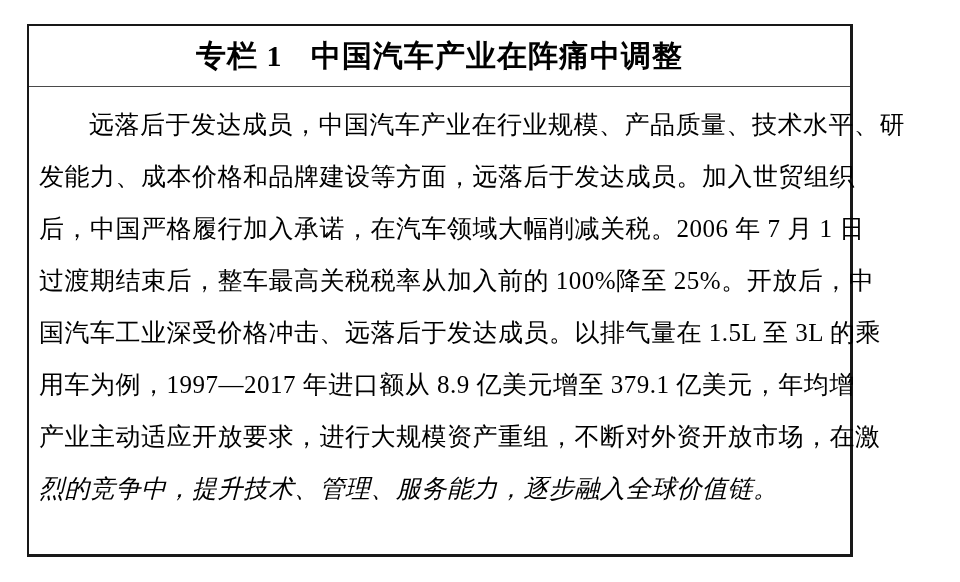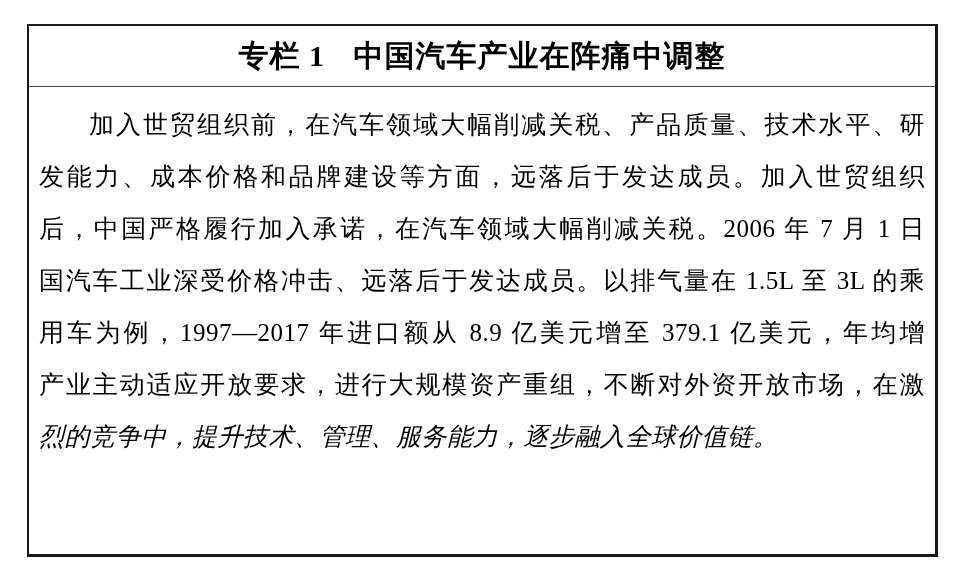--- a/index.html
+++ b/index.html
@@ -6,21 +6,21 @@
   html, body {
     width: 960px; height: 582px;
     background: #ffffff;
     font-family: "Liberation Serif", "DejaVu Serif", serif;
     color: #000000;
     overflow: hidden;
   }
   .column-box {
     position: absolute;
     left: 27px; top: 24px;
-    width: 911px; height: 533px;
+    width: 826px; height: 533px;
     background: #ffffff;
     border: 2px solid #181818;
     border-right-width: 3px;
     border-bottom-width: 3px;
   }
   .title-bar {
     height: 61px;
     display: flex;
     align-items: center;
     justify-content: center;
@@ -53,21 +53,22 @@
 </style>
 </head>
 <body>
 
 <div class="column-box">
   <div class="title-bar">
     <span>专栏 1</span>
     <span>中国汽车产业在阵痛中调整</span>
   </div>
   <div class="body-area">
-    <div class="body-line first">加入世贸组织前，在汽车领域大幅削减关税、产品质量、技术水平、研</div>
+    <div class="body-line first">远落后于发达成员，中国汽车产业在行业规模、产品质量、技术水平、研</div>
     <div class="body-line">发能力、成本价格和品牌建设等方面，远落后于发达成员。加入世贸组织</div>
     <div class="body-line">后，中国严格履行加入承诺，在汽车领域大幅削减关税。2006 年 7 月 1 日</div>
+    <div class="body-line">过渡期结束后，整车最高关税税率从加入前的 100%降至 25%。开放后，中</div>
     <div class="body-line">国汽车工业深受价格冲击、远落后于发达成员。以排气量在 1.5L 至 3L 的乘</div>
     <div class="body-line">用车为例，1997—2017 年进口额从 8.9 亿美元增至 379.1 亿美元，年均增</div>
     <div class="body-line">产业主动适应开放要求，进行大规模资产重组，不断对外资开放市场，在激</div>
     <div class="body-line last">烈的竞争中，提升技术、管理、服务能力，逐步融入全球价值链。</div>
   </div>
 </div>
 
 </body></html>

